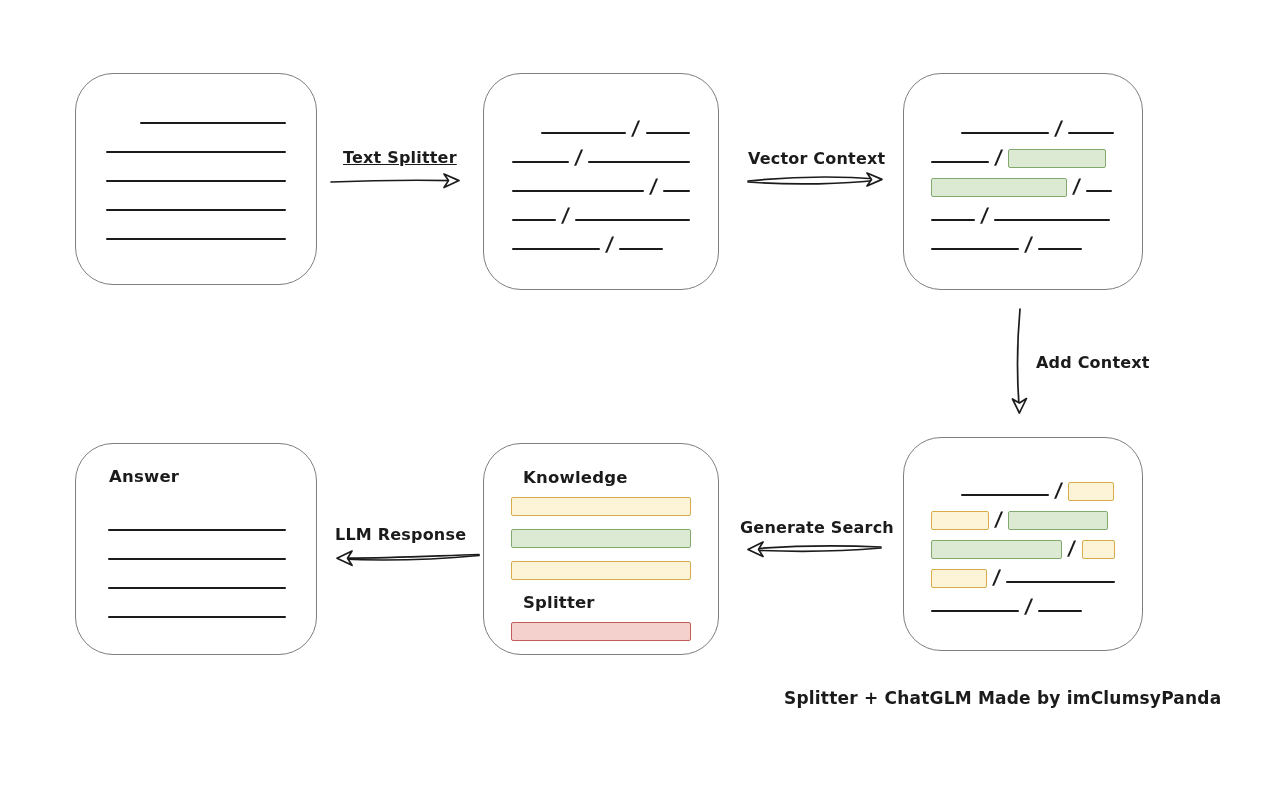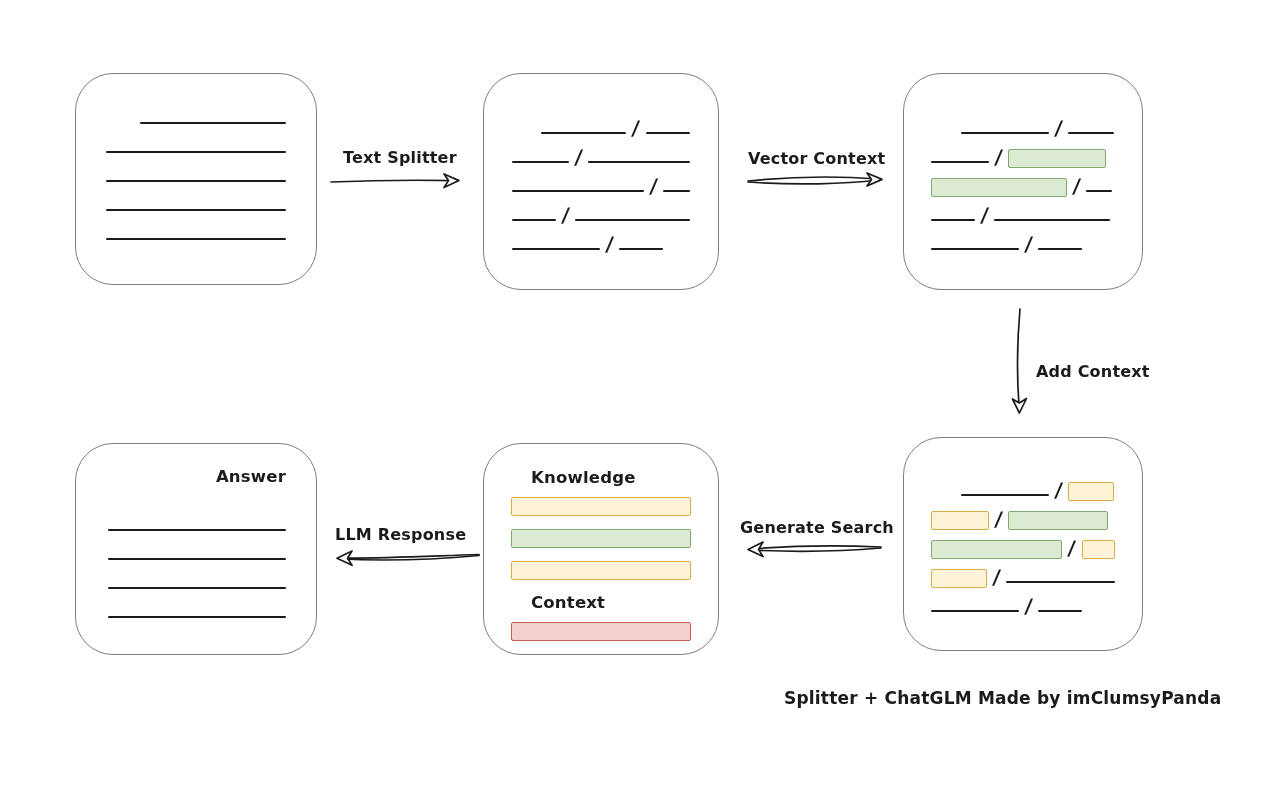--- a/index.html
+++ b/index.html
@@ -55,45 +55,45 @@
     margin-bottom: 0;
   }
   .chip-green  { background: var(--green-fill, #dcead3);  border: 1.5px solid var(--green-border, #82aa6e); }
   .chip-yellow { background: var(--yellow-fill, #fdf3d6); border: 1.5px solid var(--yellow-border, #d8ad49); }
 
   .box-label {
     font-size: 16.5px;
     font-weight: bold;
     letter-spacing: 0.2px;
   }
-  #box-prompt .box-label { margin: 2px 0 10px 20px; }
-  #box-answer .box-label { margin: 2px 0 12px 1px; text-align: right; }
+  #box-prompt .box-label { margin: 2px 0 10px 12px; }
+  #box-answer .box-label { margin: 2px 0 12px 1px; }
   #box-answer .rows-wrap { margin-top: 21px; }
 
   .bar {
     box-sizing: border-box;
     height: 19px;
     border-radius: 2px;
     margin-bottom: 13px;
   }
   .bar-yellow { background: var(--yellow-fill, #fdf3d6); border: 1.5px solid var(--yellow-border, #d8ad49); }
   .bar-green  { background: var(--green-fill, #dcead3);  border: 1.5px solid var(--green-border, #82aa6e); }
   .bar-red    { background: var(--red-fill, #f5d1cd);    border: 1.5px solid var(--red-border, #c25e58); }
   #prompt-question-label { margin-top: 3px; }
 
   .arrow-label {
     position: absolute;
     font-size: 16px;
     font-weight: bold;
     letter-spacing: 0.2px;
     white-space: nowrap;
   }
-  #label-text-splitter   { left: 343px;  top: 148px; }
+  #label-text-splitter   { left: 343px;  top: 148px; text-decoration: underline; }
   #label-vector-search   { left: 748px;  top: 149px; }
-  #label-add-context     { left: 1036px; top: 362px; }
+  #label-add-context     { left: 1036px; top: 353px; }
   #label-generate-prompt { left: 740px;  top: 518px; }
   #label-llm-response    { left: 335px;  top: 525px; }
 
   .arrow-svg { position: absolute; overflow: visible; }
   #arrow-text-splitter   { left: 328px;  top: 169px; }
   #arrow-vector-search   { left: 745px;  top: 167px; }
   #arrow-add-context     { left: 1004px; top: 306px; }
   #arrow-generate-prompt { left: 734px;  top: 536px; }
   #arrow-llm-response    { left: 322px;  top: 545px; }
   .arrow-svg path {
@@ -234,21 +234,21 @@
       </div>
   </div>
 
   <div class="box" id="box-prompt">
     <div class="box-label" id="prompt-knowledge-label">Knowledge</div>
     <div>
         <div class="bar bar-yellow" style="width: 180px;"></div>
         <div class="bar bar-green" style="width: 180px;"></div>
         <div class="bar bar-yellow" style="width: 180px;"></div>
       </div>
-    <div class="box-label" id="prompt-question-label">Context</div>
+    <div class="box-label" id="prompt-question-label">Splitter</div>
     <div>
         <div class="bar bar-red" style="width: 180px;"></div>
       </div>
   </div>
 
   <div class="box" id="box-answer">
     <div class="box-label">Answer</div>
     <div class="rows-wrap">
         <div class="diagram-row">
           <span class="seg-line" style="width: 180px;"></span>

